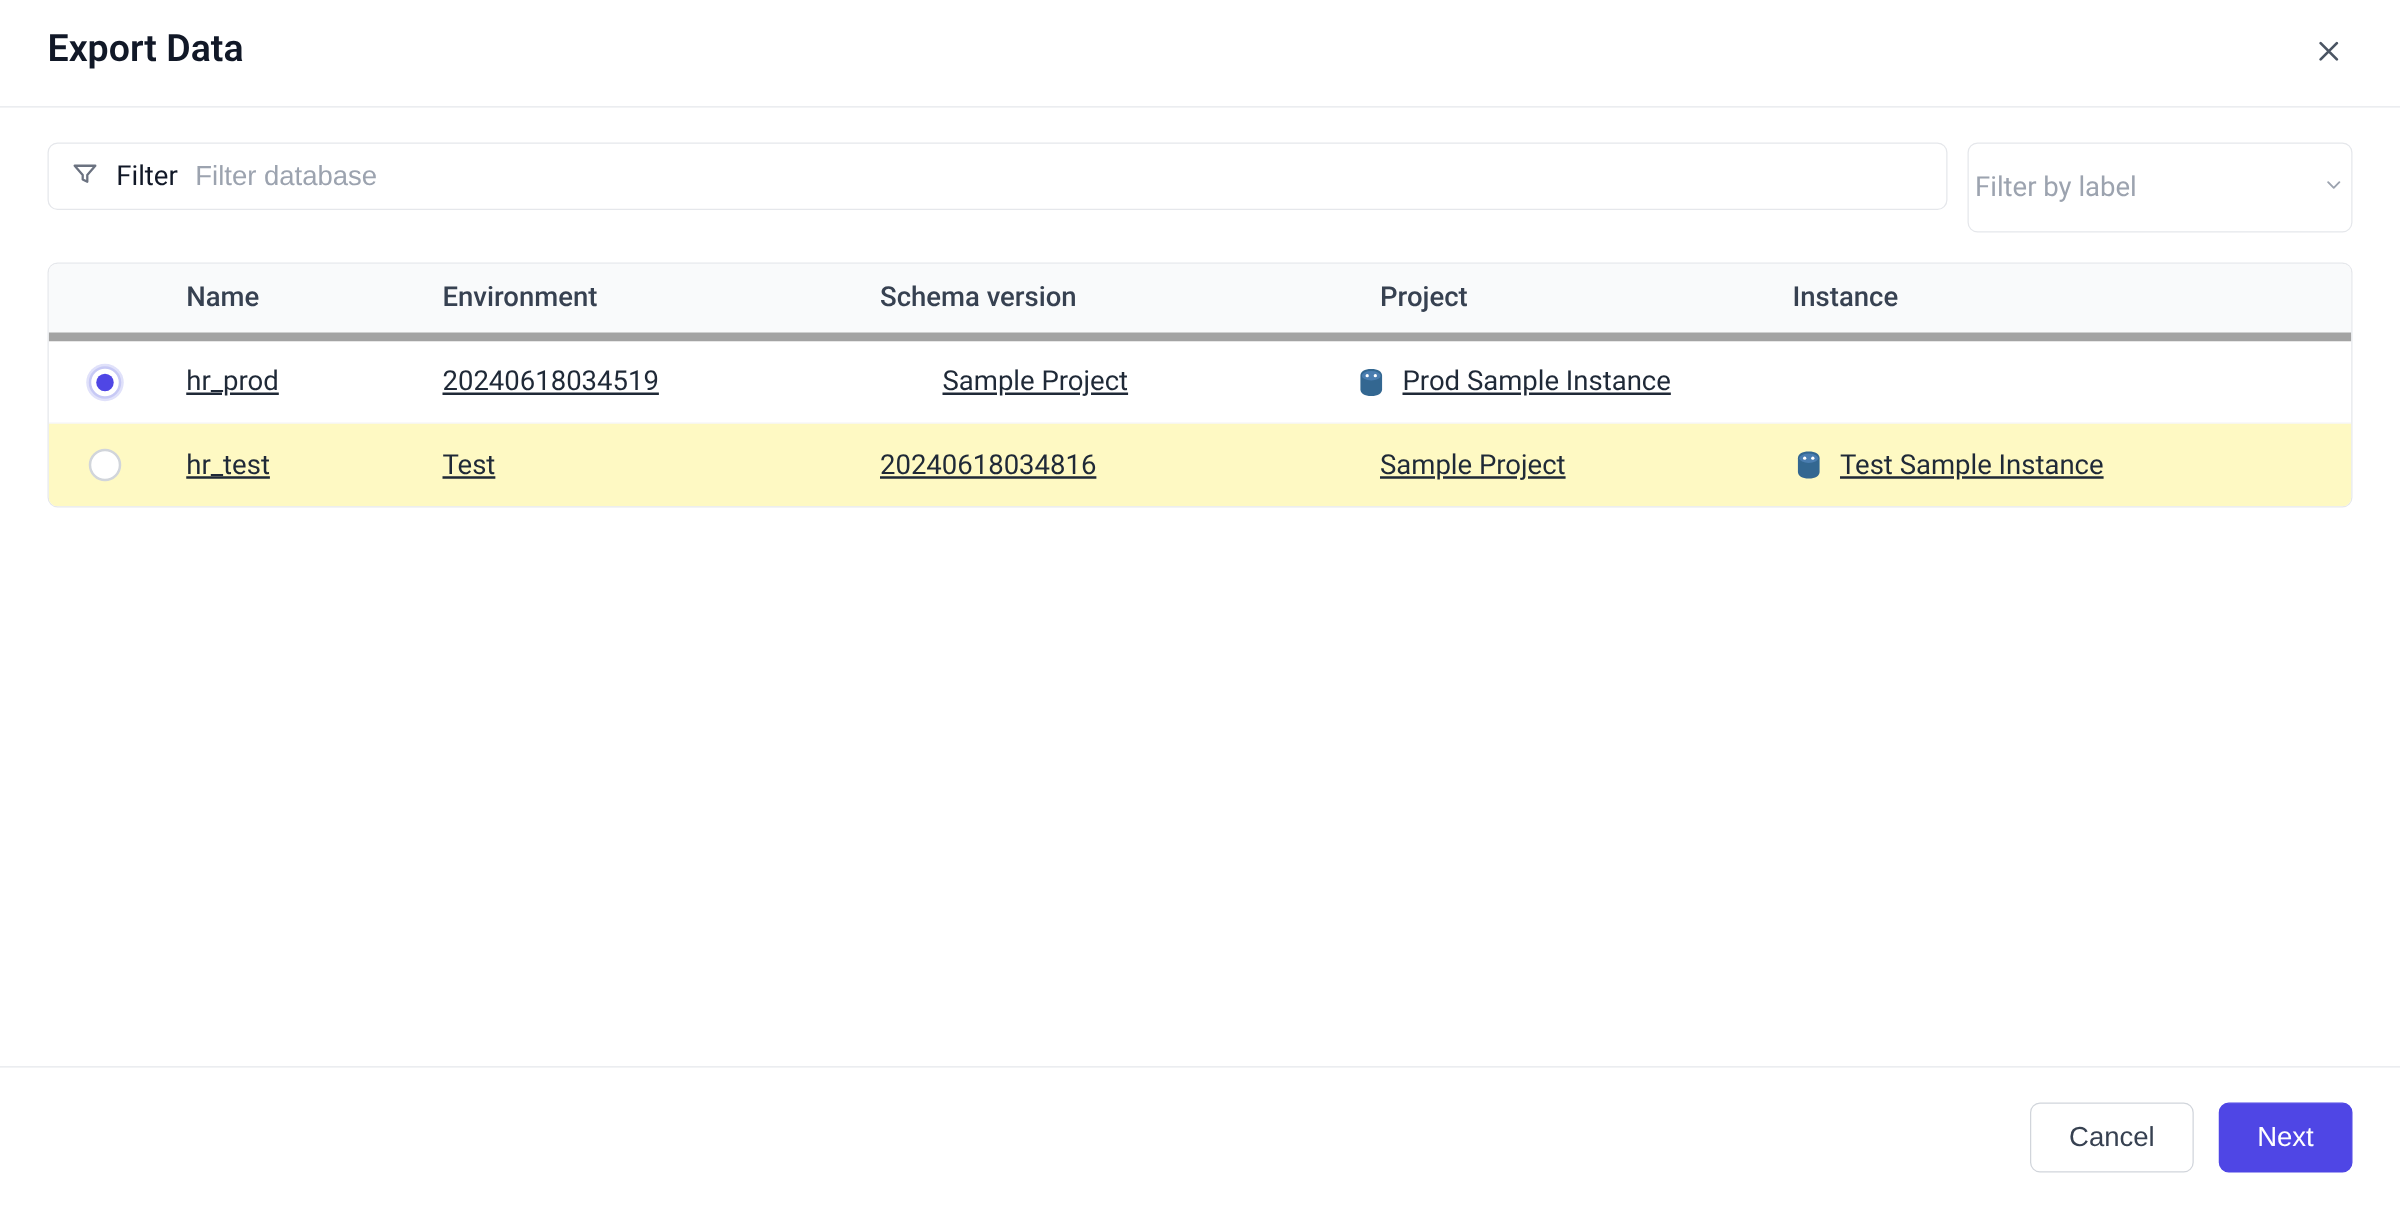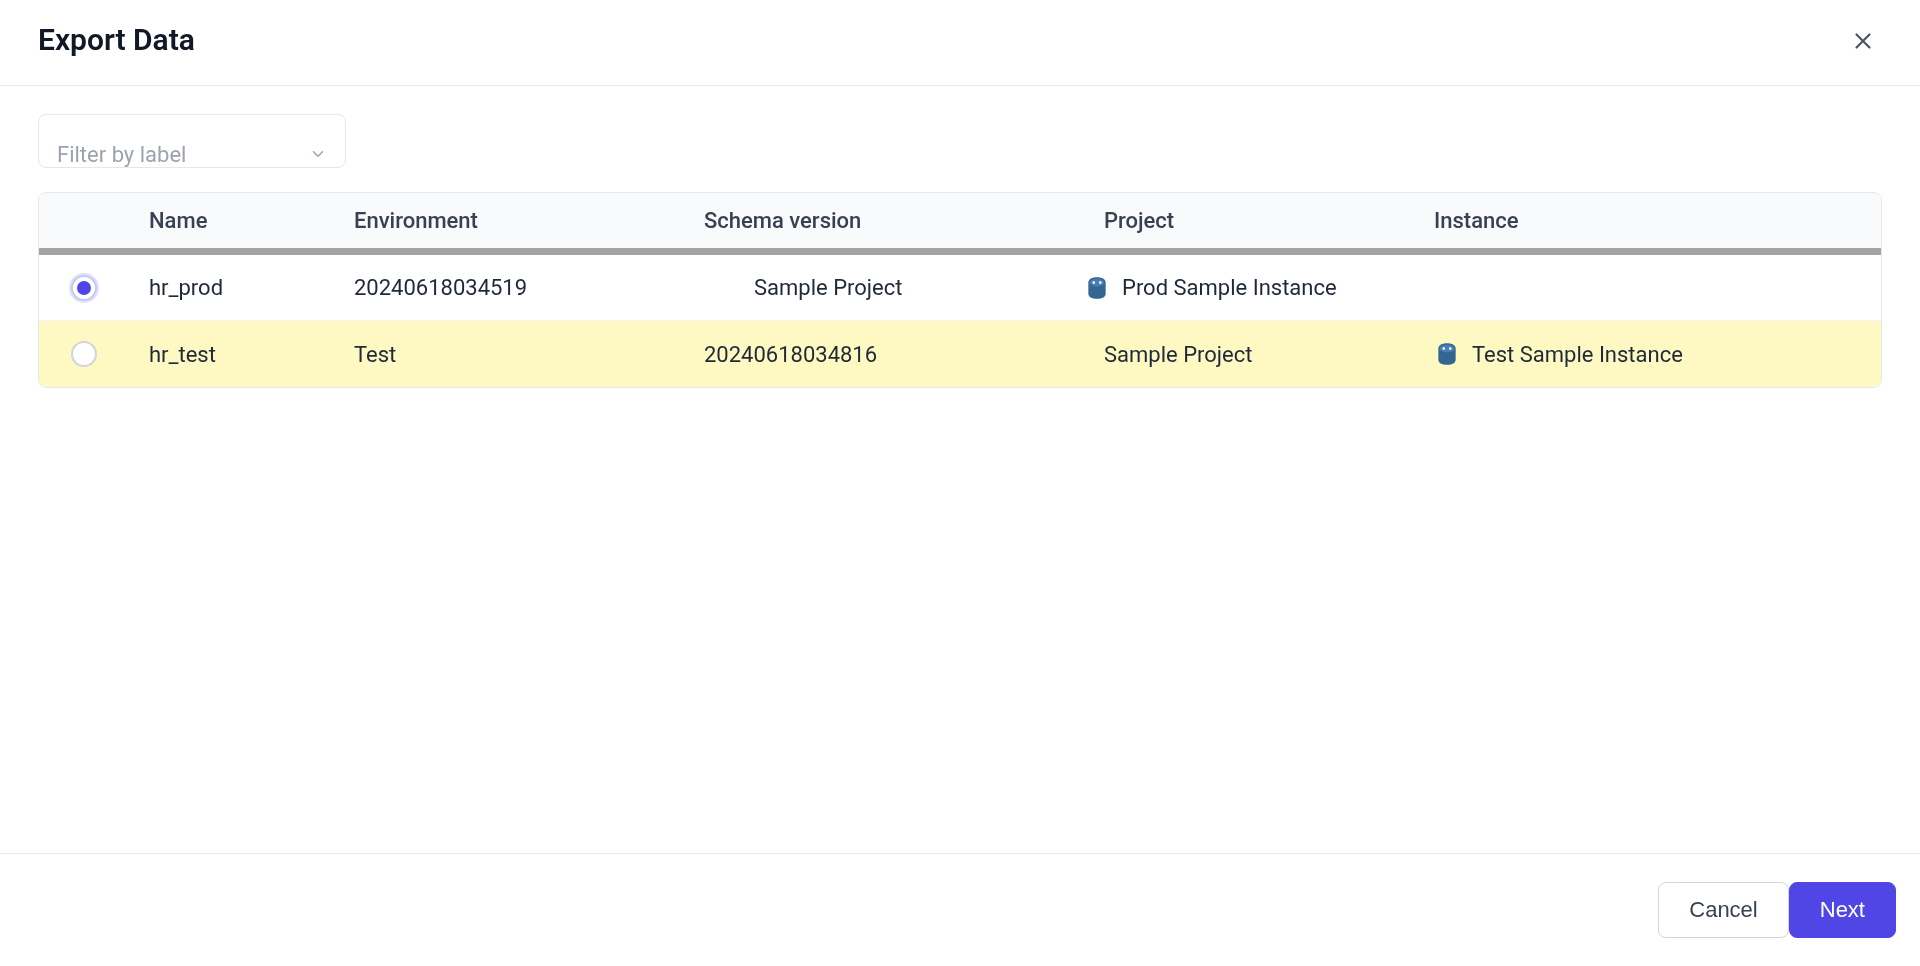--- a/index.html
+++ b/index.html
@@ -84,26 +84,26 @@
       font-size: 22px;
       color: #111827;
       background: transparent;
     }
     .filter-input::placeholder {
       color: #9ca3af;
     }
     .label-select {
       width: 308px;
       display: flex;
-      align-items: flex-end;
+      align-items: center;
       justify-content: space-between;
       border: 1px solid #e5e7eb;
       border-radius: 8px;
-      padding: 0 18px;
-      height: 54px;
+      padding: 0 5px;
+      height: 72px;
       cursor: pointer;
     }
     .label-select-text {
       font-size: 22px;
       color: #9ca3af;
     }
     .label-select-chevron {
       color: #9ca3af;
     }
     .label-select-chevron svg {
@@ -125,20 +125,21 @@
       border-bottom: 7px solid #a3a3a3;
       height: 62px;
       align-items: center;
     }
     .table-row {
       display: flex;
       align-items: center;
       height: 66px;
       border-bottom: 1px solid #f3f4f6;
       cursor: pointer;
+      text-decoration: underline;
     }
     .table-row:last-child {
       border-bottom: none;
       background: #fef9c3;
     }
     .th, .td {
       padding: 0 20px;
       font-size: 22px;
     }
     .th {
@@ -210,23 +211,24 @@
       width: 26px;
       height: 26px;
       flex-shrink: 0;
     }
     .modal-footer {
       position: absolute;
       bottom: 0;
       left: 0;
       right: 0;
       border-top: 1px solid #e5e7eb;
-      padding: 28px 24px;
+      padding: 28px 38px;
       display: flex;
       justify-content: flex-end;
+      gap: 20px;
     }
     .btn {
       font-size: 22px;
       padding: 14px 30px;
       border-radius: 8px;
       cursor: pointer;
       font-weight: 400;
     }
     .btn-secondary {
       background: #fff;
@@ -248,20 +250,29 @@
     <span>
       <svg viewBox="0 0 24 24" fill="none">
           <path d="M18 6L6 18M6 6l12 12" stroke-linecap="round"></path>
         </svg>
     </span>
   </button>
 </div>
 
 <div class="modal-body">
   <div class="filters-row">
+    <div class="filter-input-wrap">
+      <span class="filter-icon">
+        <svg viewBox="0 0 24 24">
+            <path d="M3 5h18l-7 8v6l-4-2v-4L3 5z" stroke-linejoin="round"></path>
+          </svg>
+      </span>
+      <span class="filter-label">Filter</span>
+      <input class="filter-input" type="text" placeholder="Filter database" style="">
+    </div>
     <div class="label-select">
       <span class="label-select-text">Filter by label</span>
       <span class="label-select-chevron">
         <svg viewBox="0 0 24 24">
             <path d="M6 9l6 6 6-6" stroke-linecap="round" stroke-linejoin="round"></path>
           </svg>
       </span>
     </div>
   </div>
 

